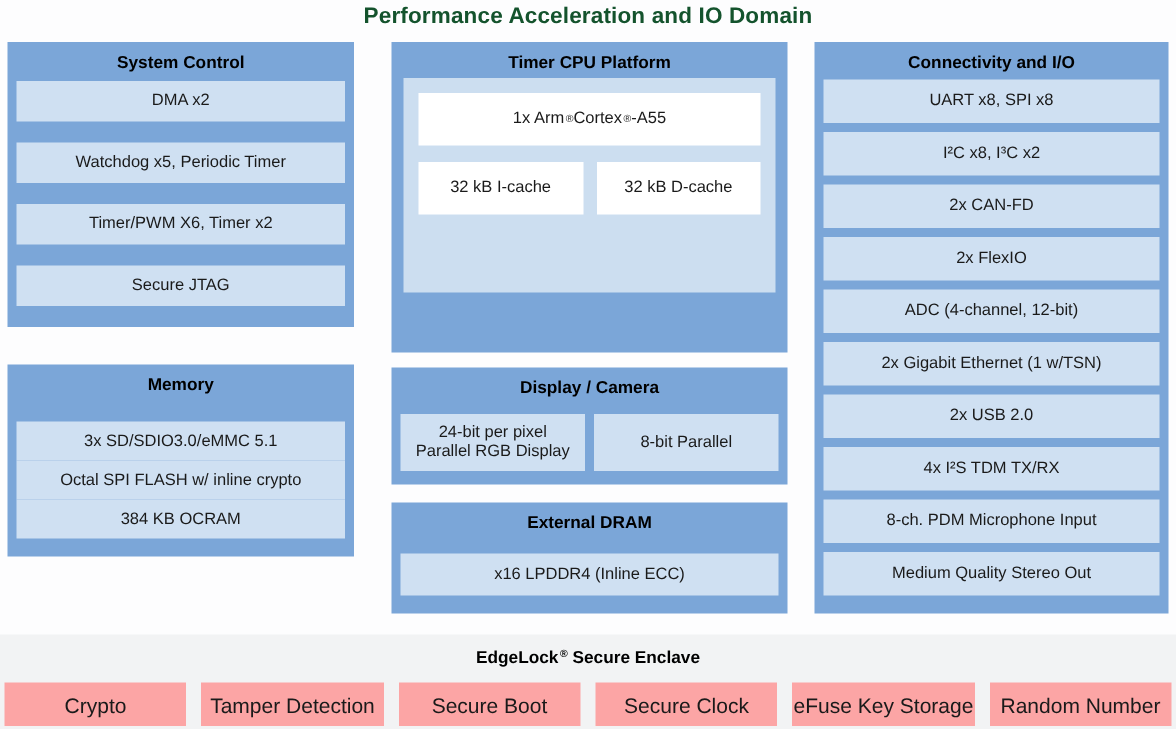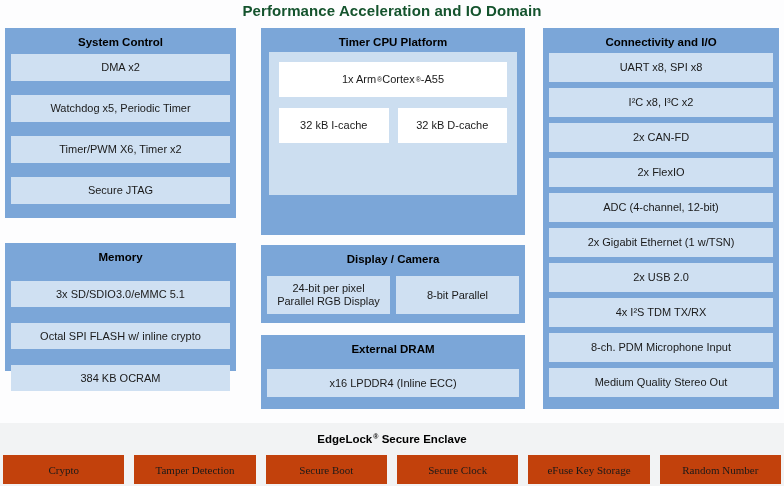--- a/index.html
+++ b/index.html
@@ -20,21 +20,21 @@
   .box{
     background:#cfe0f2;display:flex;align-items:center;justify-content:center;
     text-align:center;font-size:11px;line-height:13px;color:#1a1a1a;
   }
   .vlist{display:flex;flex-direction:column;}
   
   #p-system{left:5px;top:28px;width:231px;height:190px;}
   #p-system .vlist{margin:5px 6px 0;gap:14px;}
   #p-system .box{height:27px;}
   #p-memory{left:5px;top:243px;width:231px;height:128px;}
-  #p-memory .vlist{margin:17px 6px 0;gap:16px;}
+  #p-memory .vlist{margin:17px 6px 0;gap:0;}
   #p-memory .box{height:26px;}
   
   #p-cpu{left:261px;top:28px;width:264px;height:207px;}
   .cpu-inner{
     margin:3px 8px 0;height:143px;background:#ccdef0;padding:10px 10px;
     display:flex;flex-direction:column;gap:11px;
   }
   .wbox{
     background:#fff;height:35px;display:flex;align-items:center;justify-content:center;
     text-align:center;font-size:11px;line-height:13px;color:#1a1a1a;
@@ -51,22 +51,22 @@
   #p-conn{left:543px;top:28px;width:236px;height:381px;}
   #p-conn .vlist{margin:4px 6px 0;gap:6px;}
   #p-conn .box{height:29px;}
   
   .enclave{position:absolute;left:0;top:423px;width:784px;height:63px;background:#f2f3f4;}
   .enclave-title{
     padding-top:7px;text-align:center;font-size:11.5px;font-weight:bold;color:#000;line-height:13px;
   }
   .enclave-row{display:flex;gap:10px;margin:9px 3px 0;}
   .enclave-row .ebox{
-    flex:1;height:29px;background:#c2410c;display:flex;align-items:center;justify-content:center;
-    font-size:11px;color:#1a1a1a;font-family:Liberation Serif, serif;
+    flex:1;height:29px;background:#fca5a5;display:flex;align-items:center;justify-content:center;
+    font-size:14px;color:#1a1a1a;
   }
   sup.reg{font-size:7px;vertical-align:4px;margin-left:1px;}
 </style>
 </head>
 <body>
 
 <div class="stage">
 
   <div class="main-title">Performance Acceleration and IO Domain</div>
 

